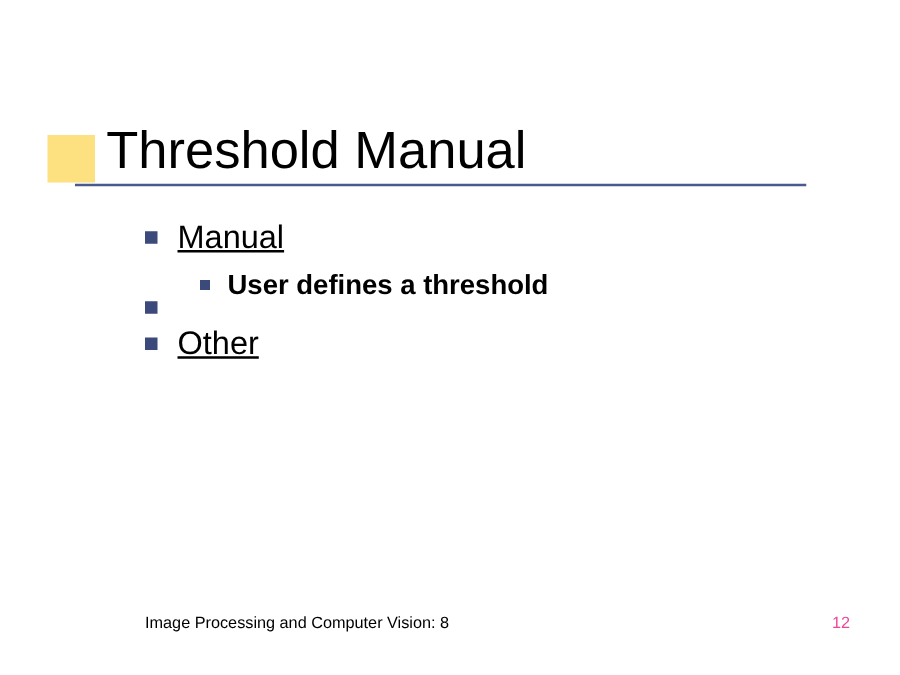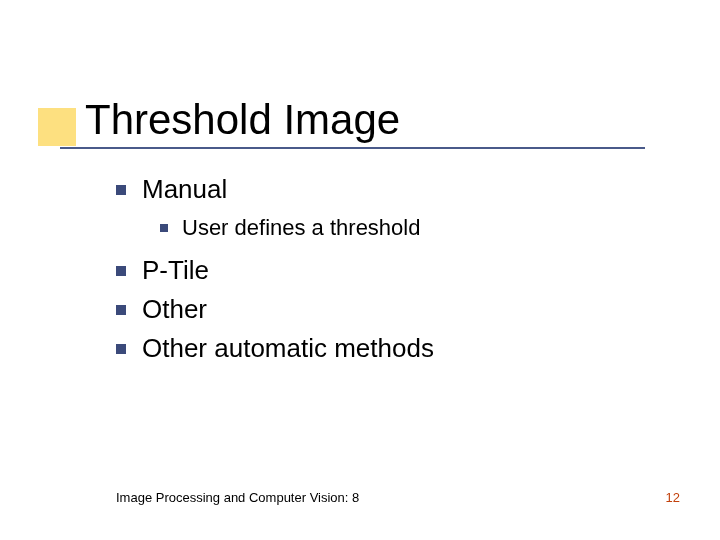--- a/index.html
+++ b/index.html
@@ -49,37 +49,38 @@
   .body {
     position: absolute;
     left: 116px;
     top: 174px;
     width: 520px;
   }
   .lvl1 {
     display: flex;
     align-items: center;
     margin-bottom: 8px;
+    text-decoration: underline;
   }
   .lvl1 .bullet {
     width: 10px;
     height: 10px;
     background: #3b4a7a;
     flex: 0 0 10px;
     margin-right: 16px;
   }
   .lvl1 .text {
     font-size: 26px;
   }
   .lvl2 {
     display: flex;
     align-items: center;
     margin-left: 44px;
     margin-top: 10px;
-    margin-bottom: 14px;
+    font-weight: bold;
   }
   .lvl2 .bullet {
     width: 8px;
     height: 8px;
     background: #3b4a7a;
     flex: 0 0 8px;
     margin-right: 14px;
   }
   .lvl2 .text {
     font-size: 22px;
@@ -89,55 +90,50 @@
     left: 116px;
     bottom: 35px;
     font-size: 13px;
     font-family: Verdana, Geneva, sans-serif;
   }
   .footer-right {
     position: absolute;
     right: 40px;
     bottom: 35px;
     font-size: 13px;
-    color: #c2410c;
+    color: #ec4899;
   }
 </style>
 </head>
 <body>
 
 <div class="slide">
   <div class="accent-box"></div>
   <div class="underline"></div>
-  <div class="title">Threshold Image</div>
+  <div class="title">Threshold Manual</div>
 
   <div class="body">
 
     <div class="lvl1">
       <span class="bullet"></span>
       <span class="text">Manual</span>
     </div>
 
     <div class="lvl2">
       <span class="bullet"></span>
       <span class="text">User defines a threshold</span>
     </div>
 
     <div class="lvl1">
       <span class="bullet"></span>
-      <span class="text">P-Tile</span>
     </div>
 
     <div class="lvl1">
       <span class="bullet"></span>
       <span class="text">Other</span>
     </div>
 
-    <div class="lvl1">
-      <span class="bullet"></span>
-      <span class="text">Other automatic methods</span>
-    </div>
 
   </div>
 
   <div class="footer-left">Image Processing and Computer Vision: 8</div>
   <div class="footer-right">12</div>
 </div>
 
 </body></html>

